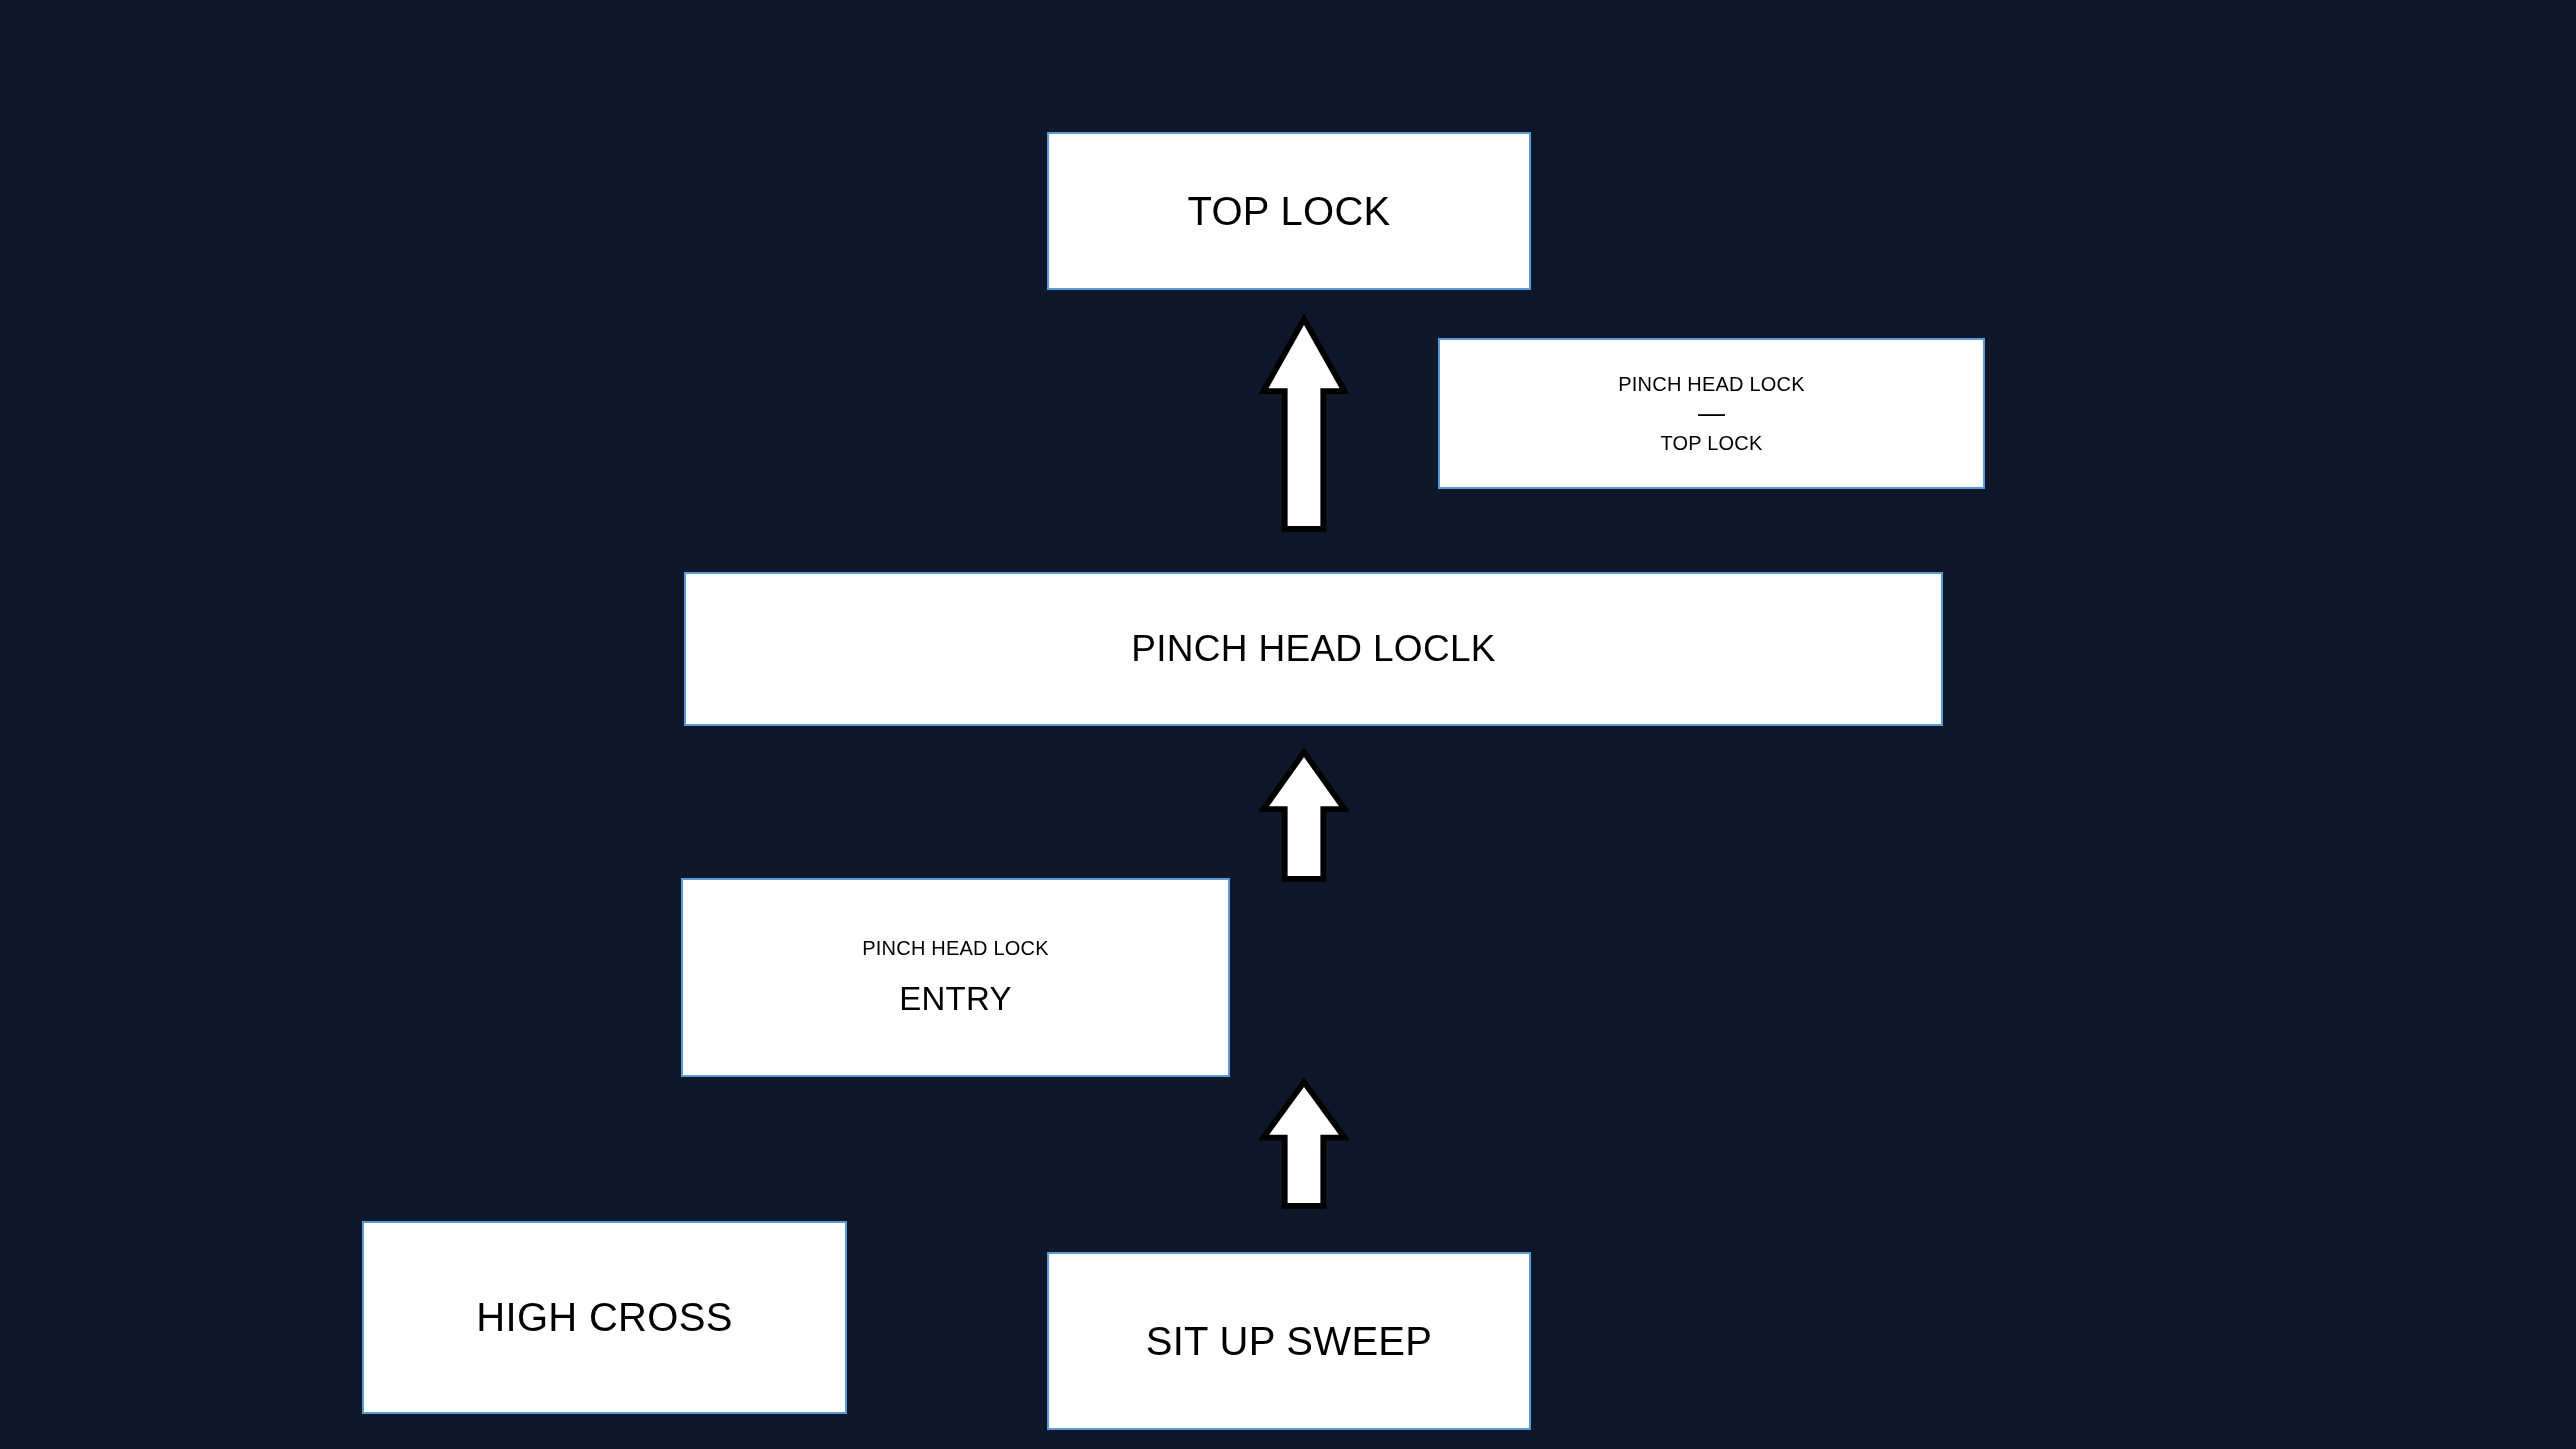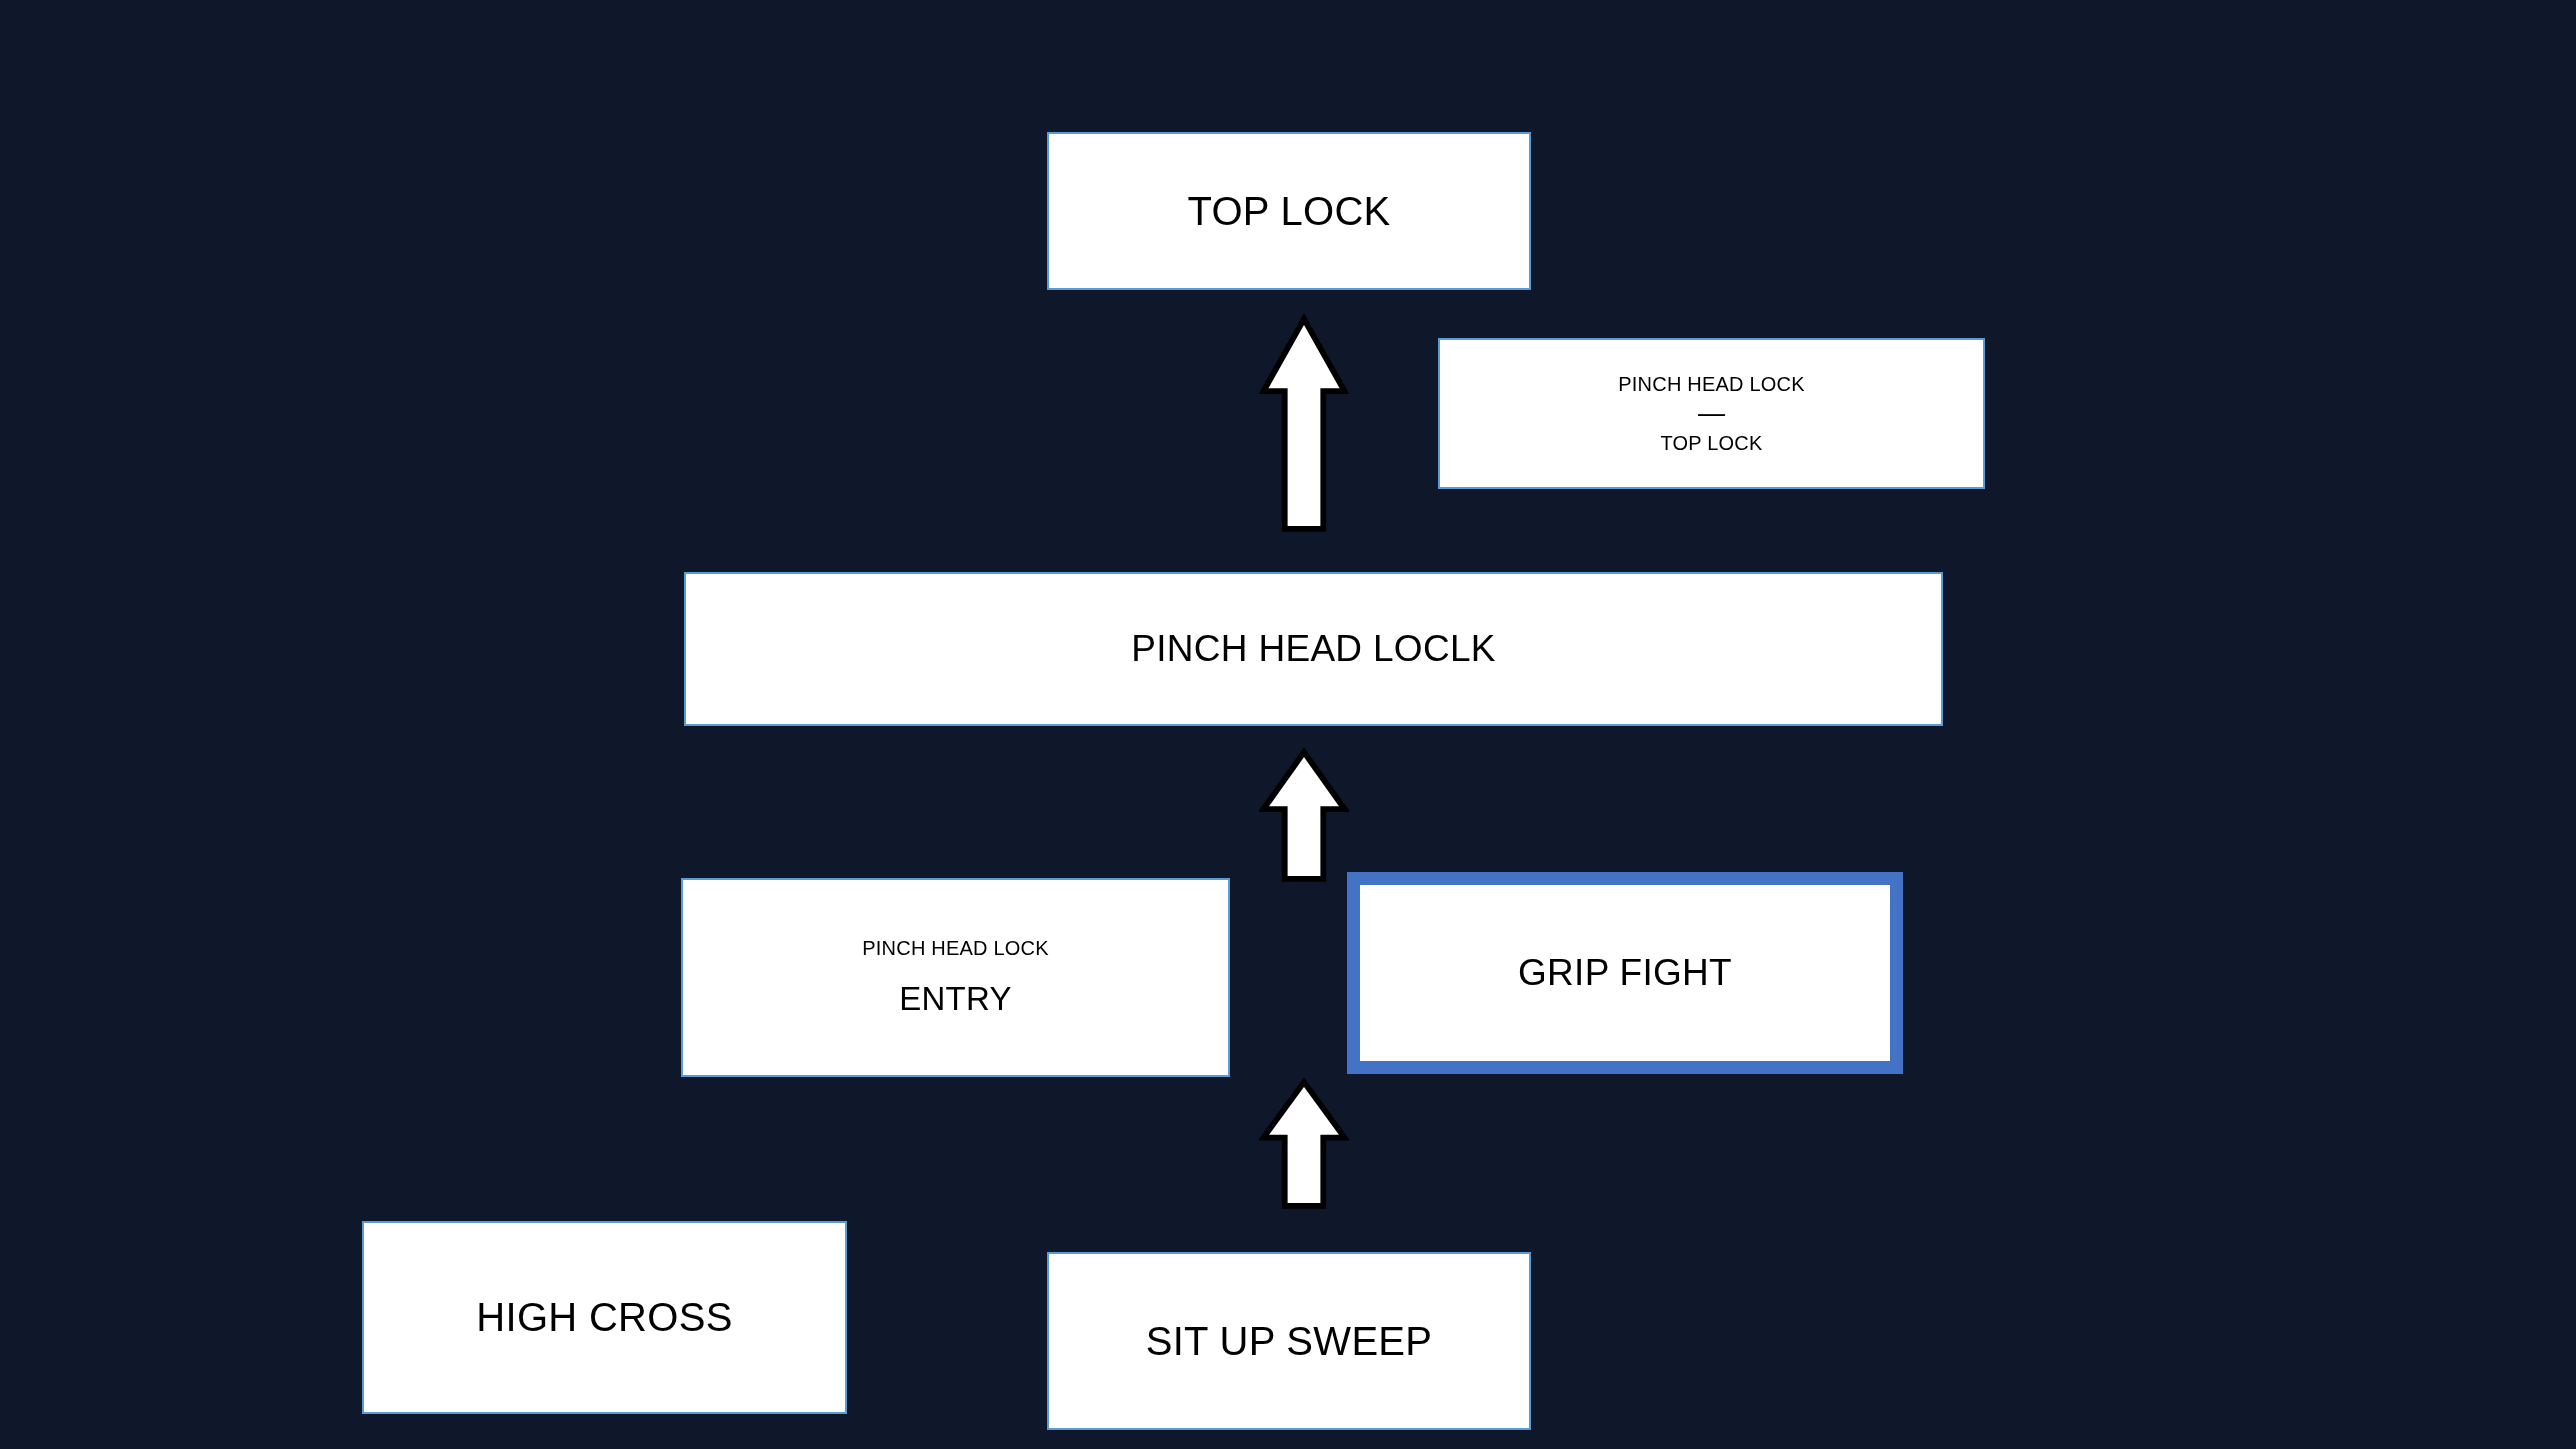--- a/index.html
+++ b/index.html
@@ -84,23 +84,20 @@
     <svg viewBox="0 0 140 212" preserveAspectRatio="none">
       <polygon points="70,8 133,96 100,96 100,204 40,204 40,96 7,96" fill="#ffffff" stroke="#000000" stroke-width="9" stroke-linejoin="miter"></polygon>
     </svg>
   </div>
 
   <div class="node thin" style="left:681px; top:878px; width:549px; height:199px;">
     <span class="t-sm stack-line">PINCH HEAD LOCK</span>
     <span class="t-md stack-line gap-b">ENTRY</span>
   </div>
 
-  <div class="node thick" style="left:1347px; top:872px; width:556px; height:202px;">
-    <span class="t-lg stack-line">GRIP FIGHT</span>
-  </div>
 
   <div class="arrow" style="left:1259px; top:1077px; width:90px; height:134px;">
     <svg viewBox="0 0 140 208" preserveAspectRatio="none">
       <polygon points="70,8 133,94 100,94 100,200 40,200 40,94 7,94" fill="#ffffff" stroke="#000000" stroke-width="9" stroke-linejoin="miter"></polygon>
     </svg>
   </div>
 
   <div class="node thin" style="left:362px; top:1221px; width:485px; height:193px;">
     <span class="t-xl stack-line">HIGH CROSS</span>
   </div>

